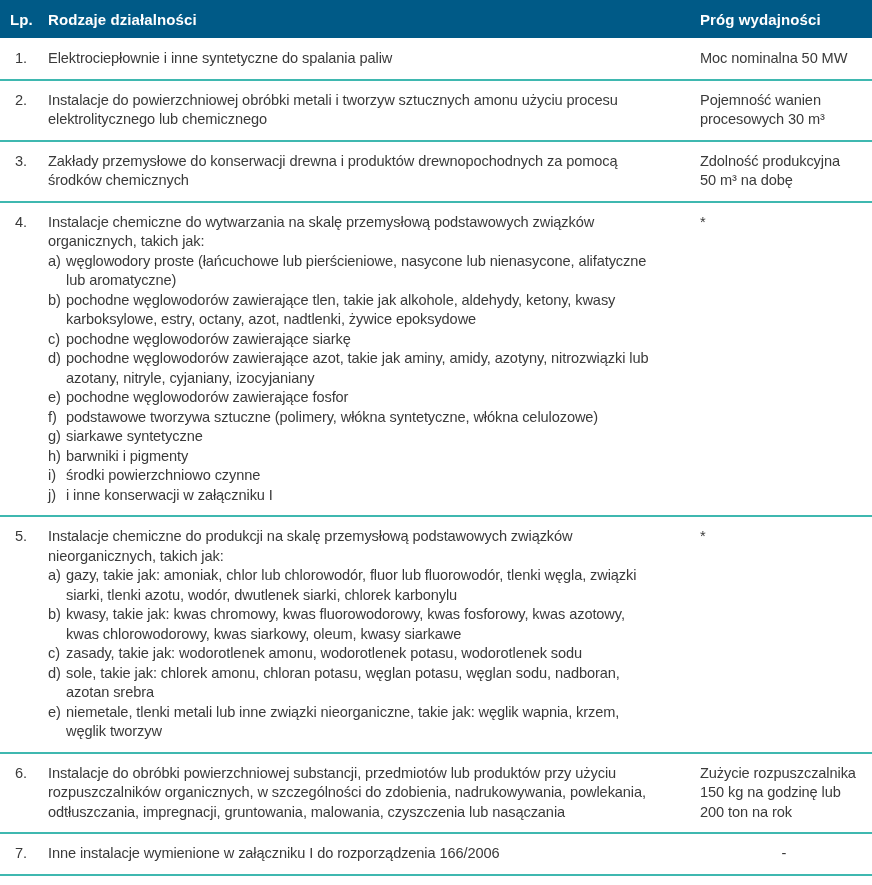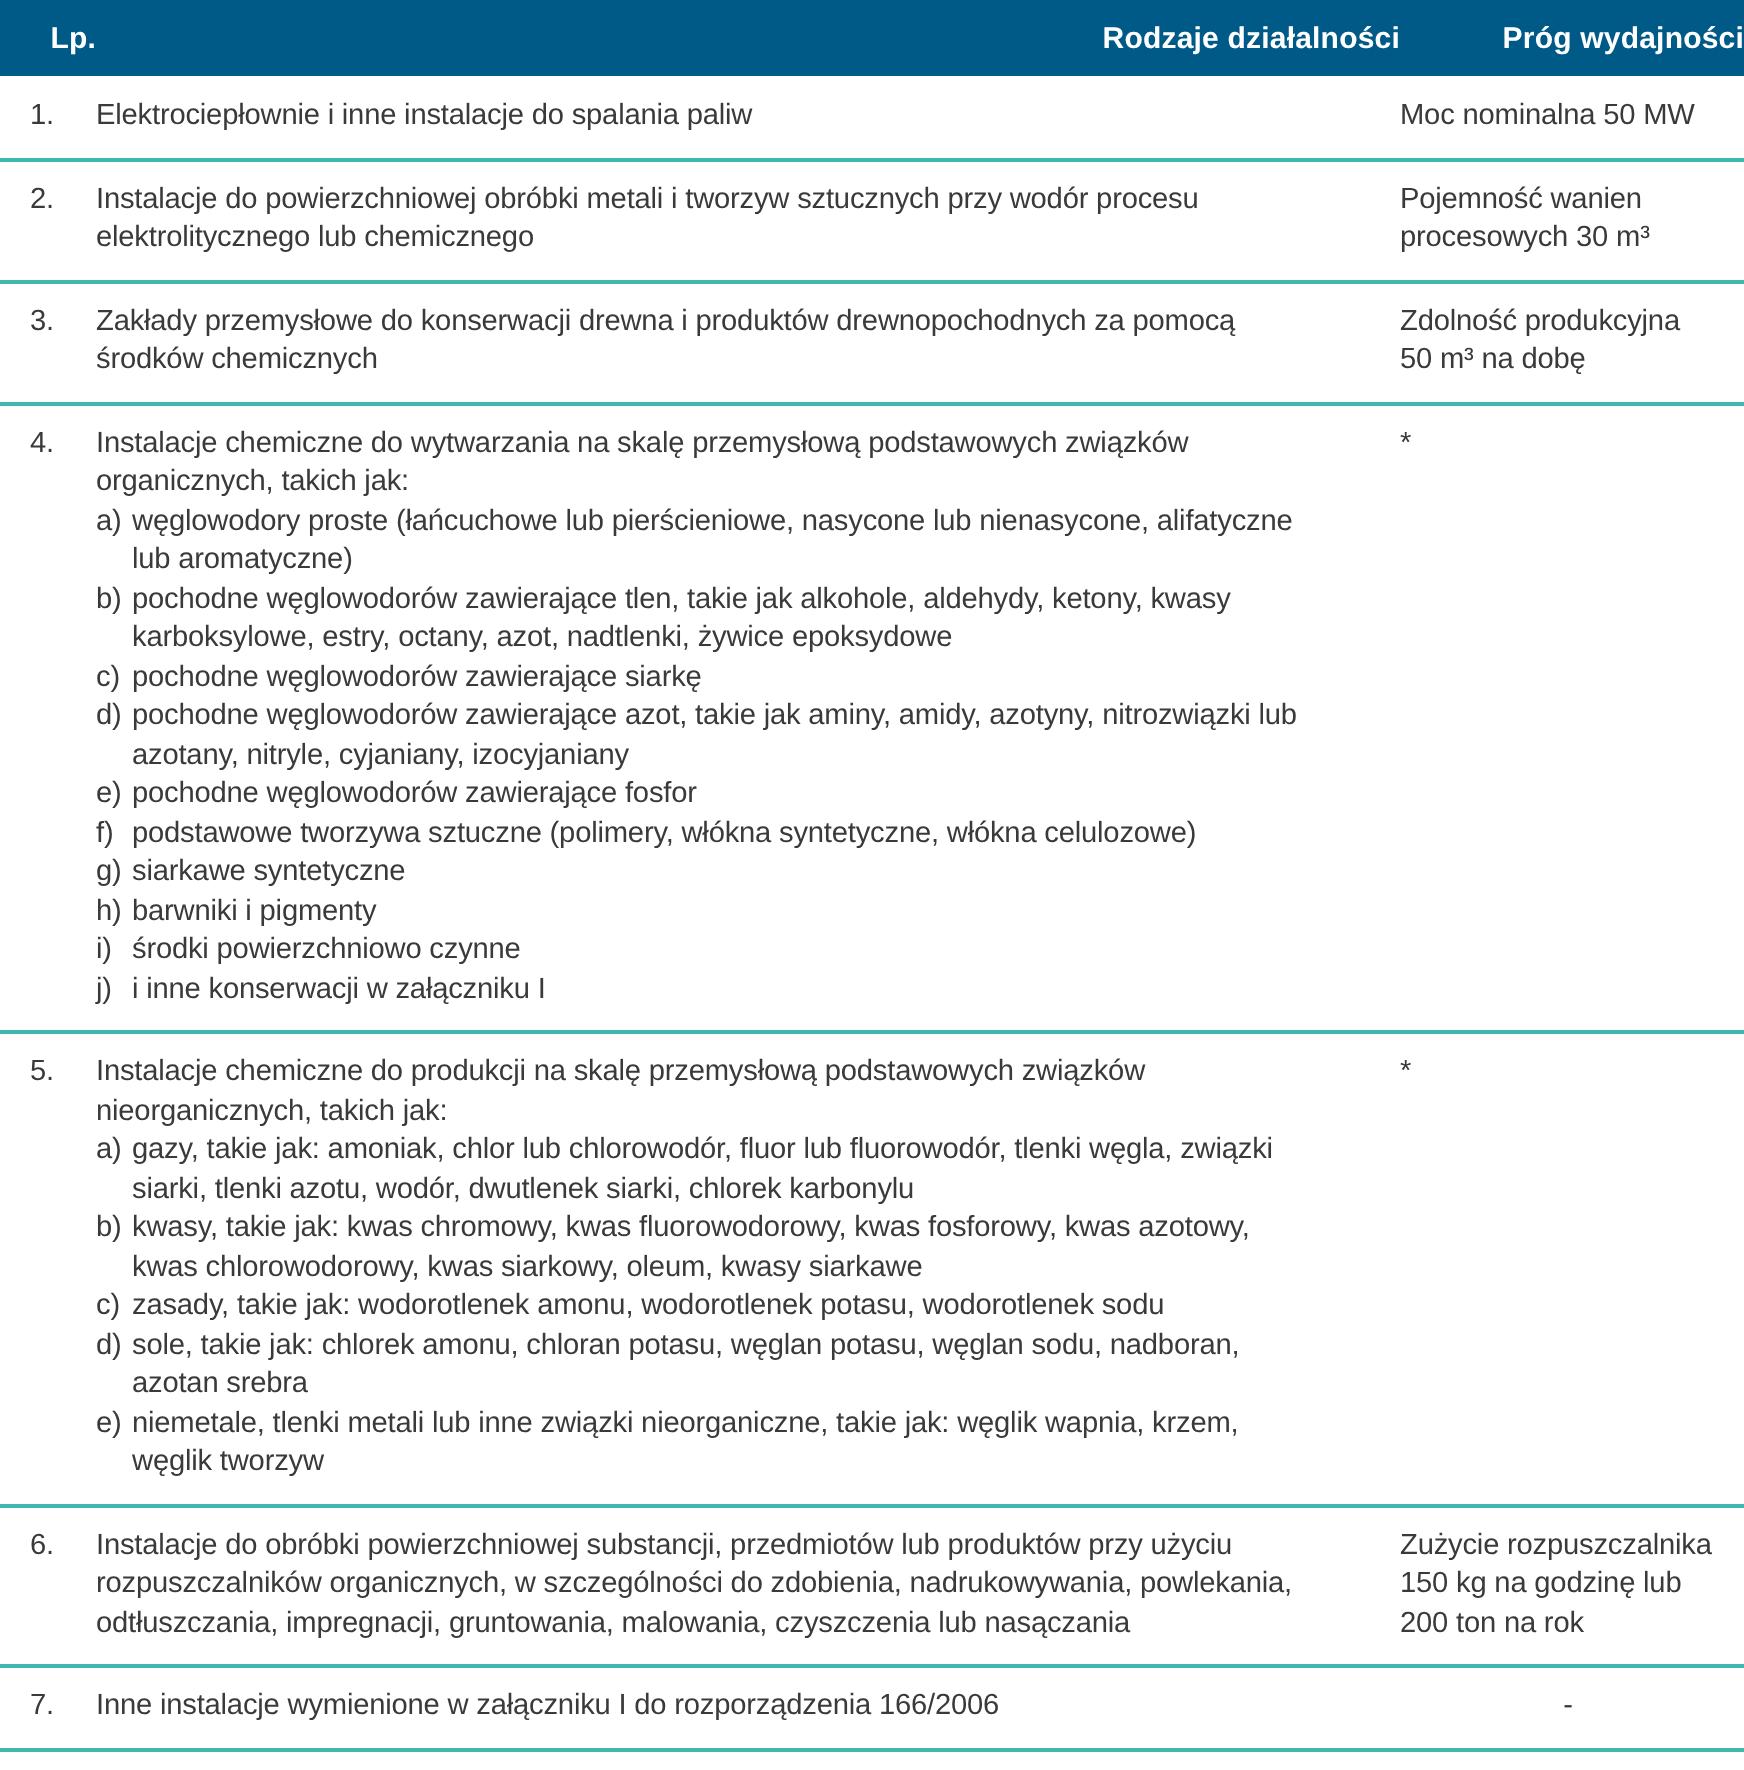--- a/index.html
+++ b/index.html
@@ -2,21 +2,21 @@
 <html><head>
 <meta charset="utf-8">
 <style>
   html, body { margin: 0; padding: 0; background: #ffffff; }
   body { width: 872px; height: 885px; overflow: hidden; font-family: "Liberation Sans", sans-serif; color: #3a3a3a; }
   table { border-collapse: collapse; width: 872px; table-layout: fixed; }
   col.c-lp { width: 48px; }
   col.c-desc { width: 652px; }
   col.c-thr { width: 172px; }
   thead tr { background: #005a87; height: 38px; }
-  th { color: #ffffff; font-weight: bold; font-size: 15px; text-align: right; padding: 0 0 0 0; vertical-align: middle; letter-spacing: 0.1px; }
+  th { color: #ffffff; font-weight: bold; font-size: 15px; text-align: left; padding: 0 0 0 0; vertical-align: middle; letter-spacing: 0.1px; }
   th.lp { padding-left: 10px; }
   th.thr { padding-left: 0; margin-top: 36px; }
   tbody tr { border-bottom: 2px solid #3fb8b0; }
   td { font-size: 14.6px; line-height: 19.5px; vertical-align: top; padding: 10px 0 10px 0; letter-spacing: -0.1px; }
   td.lp { padding-left: 15px; }
   td.thr { padding-left: 0; padding-right: 4px; }
   td.thr.center { text-align: center; padding-left: 0; }
   .sub { display: flex; padding-left: 0; }
   .sub .mk { width: 18px; flex: 0 0 18px; }
   .sub .tx { flex: 1; }
@@ -34,26 +34,26 @@
   <thead>
     <tr>
       <th class="lp">Lp.</th>
       <th>Rodzaje działalności</th>
       <th class="thr">Próg wydajności</th>
     </tr>
   </thead>
   <tbody>
     <tr class="r1">
       <td class="lp">1.</td>
-      <td>Elektrociepłownie i inne instalacje do spalania paliw</td>
+      <td>Elektrociepłownie i inne syntetyczne do spalania paliw</td>
       <td class="thr">Moc nominalna 50 MW</td>
     </tr>
     <tr>
       <td class="lp">2.</td>
-      <td style="padding-right:6px">Instalacje do powierzchniowej obróbki metali i tworzyw sztucznych przy wodór procesu elektrolitycznego lub chemicznego</td>
+      <td style="padding-right:6px">Instalacje do powierzchniowej obróbki metali i tworzyw sztucznych amonu użyciu procesu elektrolitycznego lub chemicznego</td>
       <td class="thr" style="">Pojemność wanien procesowych 30 m³</td>
     </tr>
     <tr>
       <td class="lp">3.</td>
       <td style="padding-right:60px">Zakłady przemysłowe do konserwacji drewna i produktów drewnopochodnych za pomocą środków chemicznych</td>
       <td class="thr" style="padding-right:24px">Zdolność produkcyjna 50 m³ na dobę</td>
     </tr>
     <tr>
       <td class="lp">4.</td>
       <td style="padding-right:40px">

